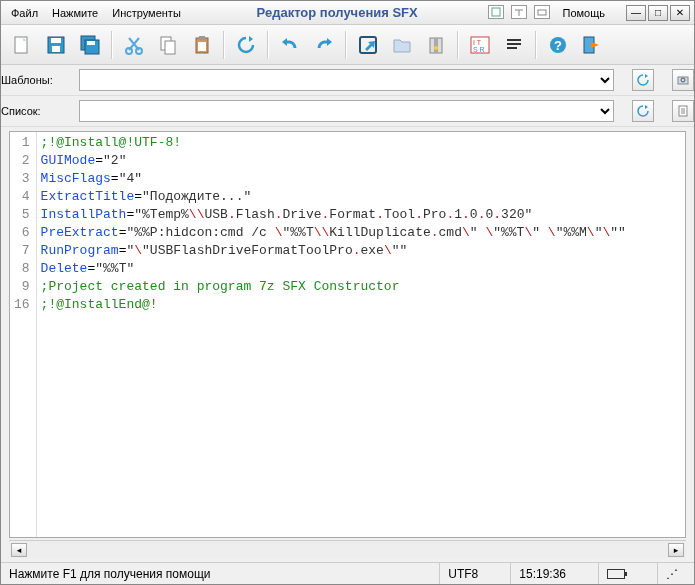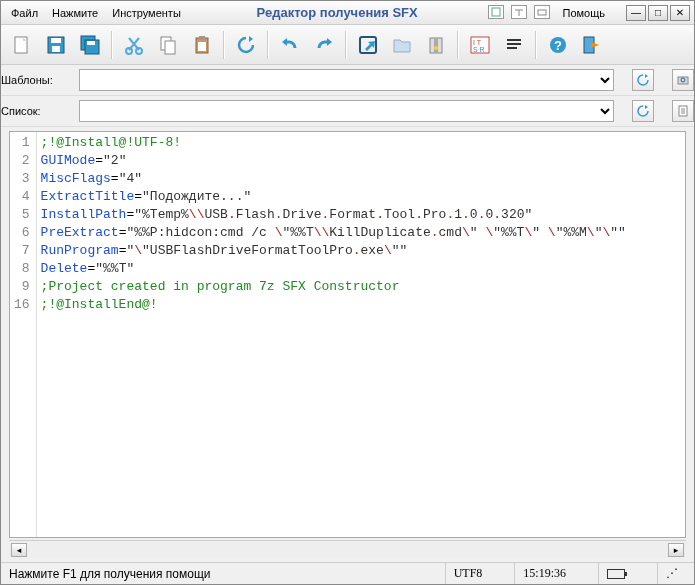--- a/index.html
+++ b/index.html
@@ -31,21 +31,21 @@
 .c-green { color: #228b22; }
 .c-key { color: #1d4ed8; }
 .c-op { color: #000; }
 .c-str { color: #333; }
 .c-dot { color: #b22222; }
 .hscroll { height: 18px; background: #eee; border-top: 1px solid #ccc; display: flex; align-items: center; justify-content: space-between; padding: 0 2px; margin: 0 8px 4px 8px; }
 .arrowbtn { width: 16px; height: 14px; border: 1px solid #aaa; background: linear-gradient(#fff,#ddd); display: inline-flex; align-items: center; justify-content: center; font-size: 9px; }
 
 .status { height: 22px; border-top: 1px solid #ccc; background: #f0f0f0; display: flex; align-items: center; padding: 0 8px; font-size: 12px; gap: 24px; }
 .status .spacer { flex: 1; }
-.status .cell { border-left: 1px solid #ccc; padding: 0 8px; height: 100%; display: flex; align-items: center; font-family: Liberation Serif, serif; }
+.status .cell { border-left: 1px solid #ccc; padding: 0 8px; height: 100%; display: flex; align-items: center; }
 .battery { width: 18px; height: 10px; border: 1px solid #333; position: relative; }
 .battery::after { content: ''; position: absolute; right: -3px; top: 2px; width: 2px; height: 4px; background: #333; }
 
 svg { display: block; }
 </style>
 </head>
 <body>
 
 <div class="window">
   <div class="titlebar">

